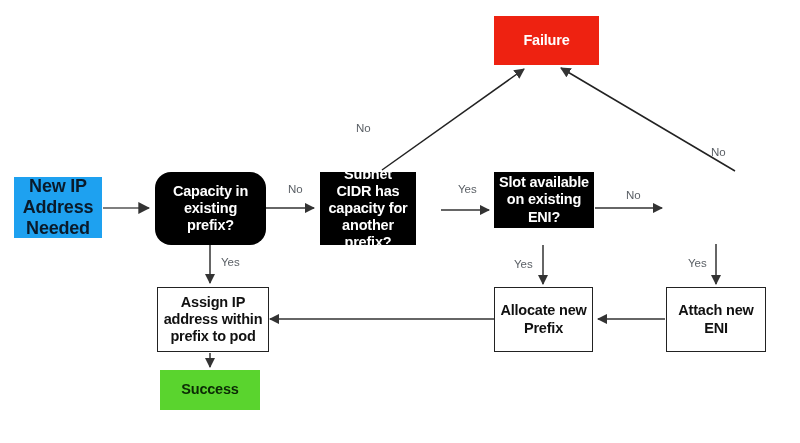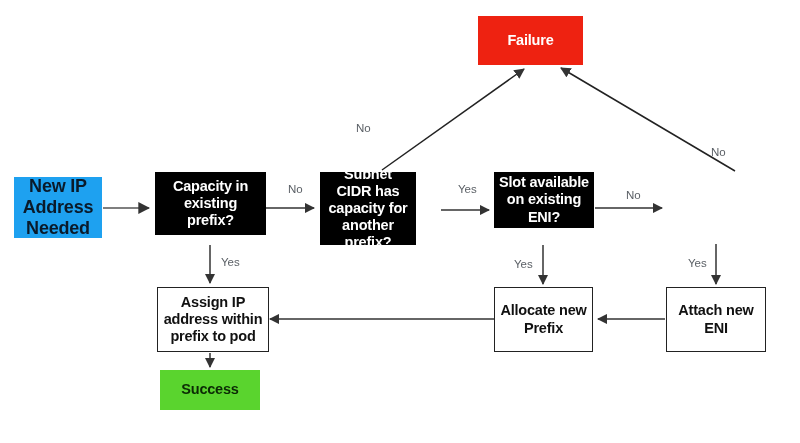--- a/index.html
+++ b/index.html
@@ -137,39 +137,39 @@
       <line x1="210" y1="353" x2="210" y2="367" stroke="#333333" stroke-width="1.5" marker-end="url(#arrow)"></line>
     </g>
   </svg>
 
   <div class="node node-terminal-blue" style="left:14px; top:177px; width:88px; height:61px;">
     <span class="node-label">New IP
 Address
 Needed</span>
   </div>
 
-  <div class="node node-decision" style="left:155px; top:172px; width:111px; height:63px;">
+  <div class="node node-decision" style="left:155px; top:172px; width:111px; height:73px;border-radius:16px;">
     <span class="node-label">Capacity in
 existing prefix?</span>
   </div>
 
   <div class="node node-decision" style="left:320px; top:172px; width:96px; height:73px;">
     <span class="node-label">Subnet CIDR has
 capacity for
 another prefix?</span>
   </div>
 
   <div class="node node-decision" style="left:494px; top:172px; width:100px; height:56px;">
     <span class="node-label">Slot available
 on existing
 ENI?</span>
   </div>
 
 
-  <div class="node node-terminal-red" style="left:478px; top:16px; width:105px; height:49px;">
+  <div class="node node-terminal-red" style="left:494px; top:16px; width:105px; height:49px;">
     <span class="node-label">Failure</span>
   </div>
 
   <div class="node node-process" style="left:157px; top:287px; width:112px; height:65px;">
     <span class="node-label">Assign IP
 address within
 prefix to pod</span>
   </div>
 
   <div class="node node-process" style="left:494px; top:287px; width:99px; height:65px;">

